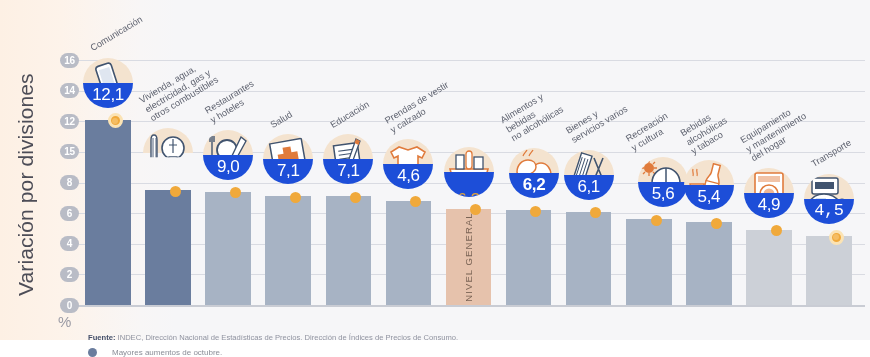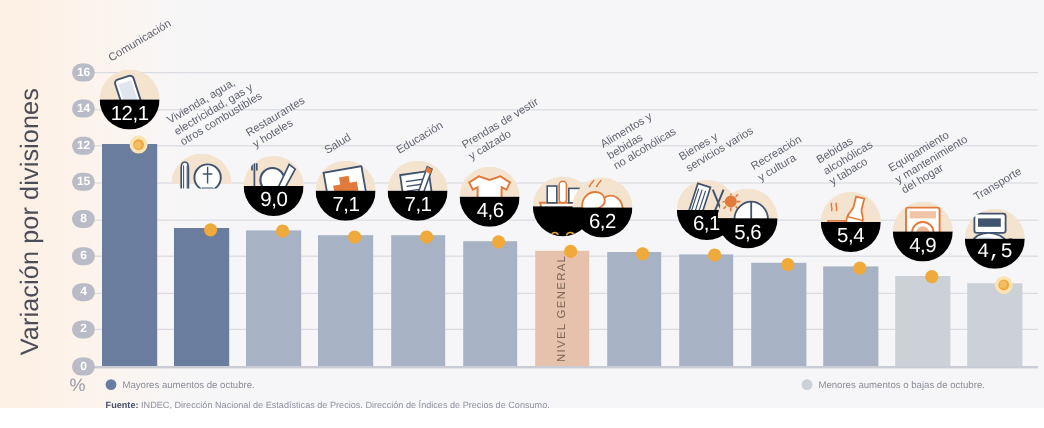--- a/index.html
+++ b/index.html
@@ -91,21 +91,21 @@
   .badge{
     position:absolute;width:50px;height:50px;border-radius:50%;
     overflow:hidden;
   }
   .badge .top{
     position:absolute;left:0;top:0;width:100%;height:50%;
     background:#f4e3cf;
   }
   .badge .bot{
     position:absolute;left:0;bottom:0;width:100%;height:50%;
-    background:#000000;
+    background:#1d4ed8;
     display:flex;align-items:flex-start;justify-content:center;
     padding-top:1px;box-sizing:border-box;
   }
   .badge .val{
     font-size:17px;color:#ffffff;letter-spacing:-.4px;line-height:21px;
   }
   .badge.accent .val{color:#e3a43a;margin-top:16px;}
   .badge .art{
     position:absolute;left:0;top:0;width:100%;height:100%;
   }
@@ -114,21 +114,21 @@
   .catlab{
     position:absolute;
     font-size:9.3px;color:#5f6370;line-height:10.6px;
     transform-origin:0 100%;
     transform:rotate(-31deg);
     white-space:nowrap;
   }
 
   
   .legend{
-    position:absolute;font-size:8px;color:#8a8d97;display:flex;align-items:center;gap:5px;
+    position:absolute;font-size:8px;color:#8a8d97;display:flex;align-items:center;gap:15px;margin-top:32px;
   }
   .legend .sw{width:9px;height:9px;border-radius:50%;display:inline-block;}
   .legend .sw.dark{background:#6a7d9e;}
   .legend .sw.light{background:#ccd0d7;}
   .source{
     position:absolute;left:88px;top:333px;font-size:7.6px;color:#9093a0;
   }
   .source b{color:#45506a;}
 </style>
 </head>
@@ -276,21 +276,21 @@
           <rect x="22" y="4" width="6" height="18" rx="3" fill="#ffffff" stroke="#e07b3c" stroke-width="1.3"></rect>
           <rect x="30" y="10" width="9" height="12" fill="#ffffff" stroke="#41546f" stroke-width="1.3"></rect>
           <path d="M10 29c8 3 20 3 28 0" stroke="#9fc4e8" stroke-width="1.4" fill="none"></path>
         </svg>
         <div class="bot">
           <span class="val">6,3</span>
         </div>
       </div>
       <div class="bar mid" style="left: 445.748px; width: 45.6585px; height: 94.9375px; bottom: 0px;"></div>
       <div class="dot" style="left: 470.382px; top: 205.562px;"></div>
-      <div class="badge" style="left: 417px; top: 148.062px;">
+      <div class="badge" style="left: 449px; top: 148.062px; font-weight: bold;">
         <div class="top"></div>
         <svg class="art" viewBox="0 0 50 50" xmlns="http://www.w3.org/2000/svg" style="clip-path: inset(0px 0px 42%);">
           <ellipse cx="32" cy="27" rx="10" ry="12" fill="#ffffff" stroke="#e07b3c" stroke-width="1.5"></ellipse>
           <path d="M8 24c0-7 5-12 11-12 5 0 8 3 8 7s-4 7-9 7l6 6-4 3-9-7c-2-1-3-2-3-4z" fill="#ffffff" stroke="#e07b3c" stroke-width="1.5"></path>
           <path d="M14 8c1-3 3-4 4-6M20 8c1-3 3-4 4-6" stroke="#e07b3c" stroke-width="1.2" fill="none"></path>
           <rect x="12" y="28" width="8" height="11" fill="#e07b3c" opacity=".55"></rect>
         </svg>
         <div class="bot">
           <span class="val">6,2</span>
         </div>
@@ -316,21 +316,21 @@
         <div class="bot">
           <span class="val">6,1</span>
         </div>
       </div>
       <div class="catlab" style="left: 514.654px; top: 124.394px; transform-origin: 0px 100%;">
         <div>Bienes y</div>
         <div>servicios varios</div>
       </div>
       <div class="bar mid" style="left: 565.902px; width: 45.6585px; height: 85.75px; bottom: 0px;"></div>
       <div class="dot" style="left: 590.536px; top: 214.75px;"></div>
-      <div class="badge" style="left: 538px; top: 157.25px;">
+      <div class="badge" style="left: 578px; top: 157.25px;">
         <div class="top"></div>
         <svg class="art" viewBox="0 0 50 50" xmlns="http://www.w3.org/2000/svg" style="clip-path: inset(0px 0px 42%);">
           <circle cx="11" cy="11" r="5" fill="#e07b3c"></circle>
           <path d="M11 3v3M11 16v3M3 11h3M16 11h3M5 5l2 2M17 17l-2-2M5 17l2-2M17 5l-2 2" stroke="#e07b3c" stroke-width="1.3"></path>
           <path d="M14 26c0-9 7-15 14-15s14 6 14 15z" fill="#ffffff" stroke="#41546f" stroke-width="1.5"></path>
           <path d="M28 11v26" stroke="#41546f" stroke-width="1.5"></path>
           <path d="M18 30h12v9H18z" fill="#cfe0f0" stroke="#41546f" stroke-width="1.2"></path>
         </svg>
         <div class="bot">
           <span class="val">5,6</span>
@@ -400,22 +400,18 @@
       </div>
     </div>
 
   <div class="bottomstrip"></div>
 
   <div class="legend" id="legend-high" style="left:88px;top:316px;">
     <span class="sw dark"></span>
     <span>Mayores aumentos de octubre.</span>
   </div>
 
-  <div class="legend" id="legend-low" style="left:668px;top:316px;">
-    <span class="sw light"></span>
-    <span>Menores aumentos o bajas de octubre.</span>
-  </div>
 
   <div class="source">
     <b>Fuente:</b>
     <span>INDEC, Dirección Nacional de Estadísticas de Precios. Dirección de Índices de Precios de Consumo.</span>
   </div>
 </div>
 
 </body></html>

